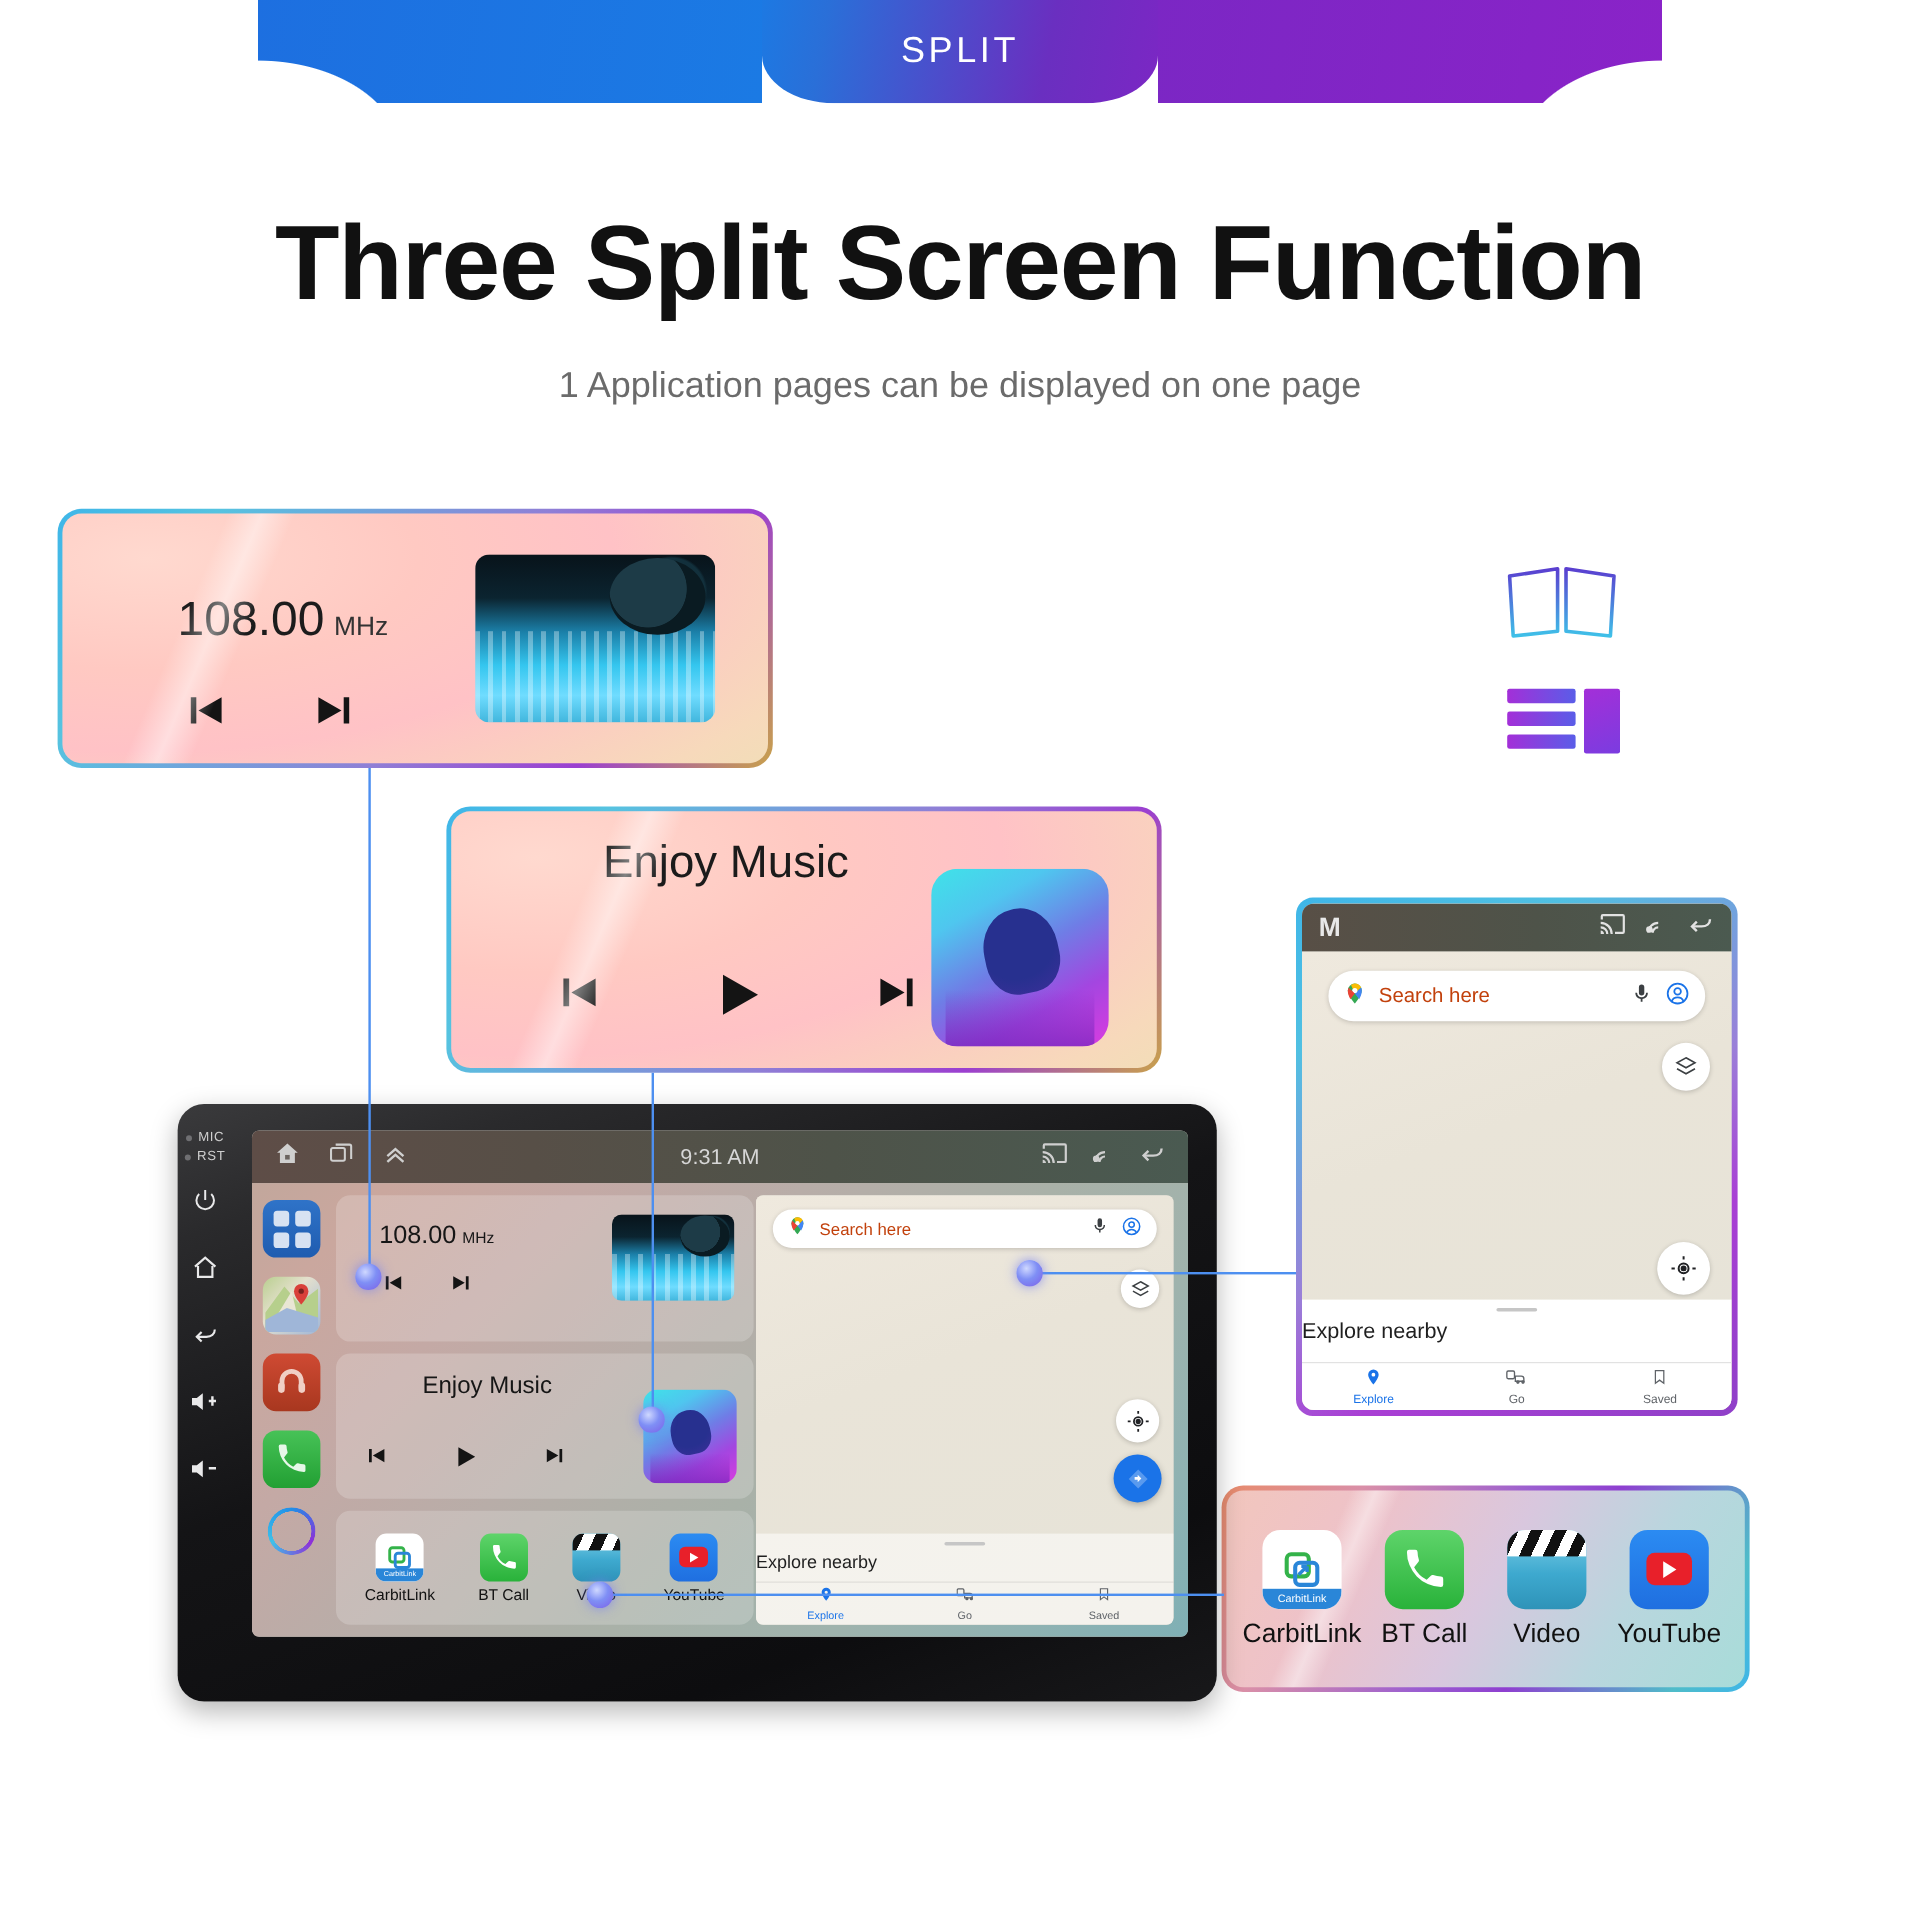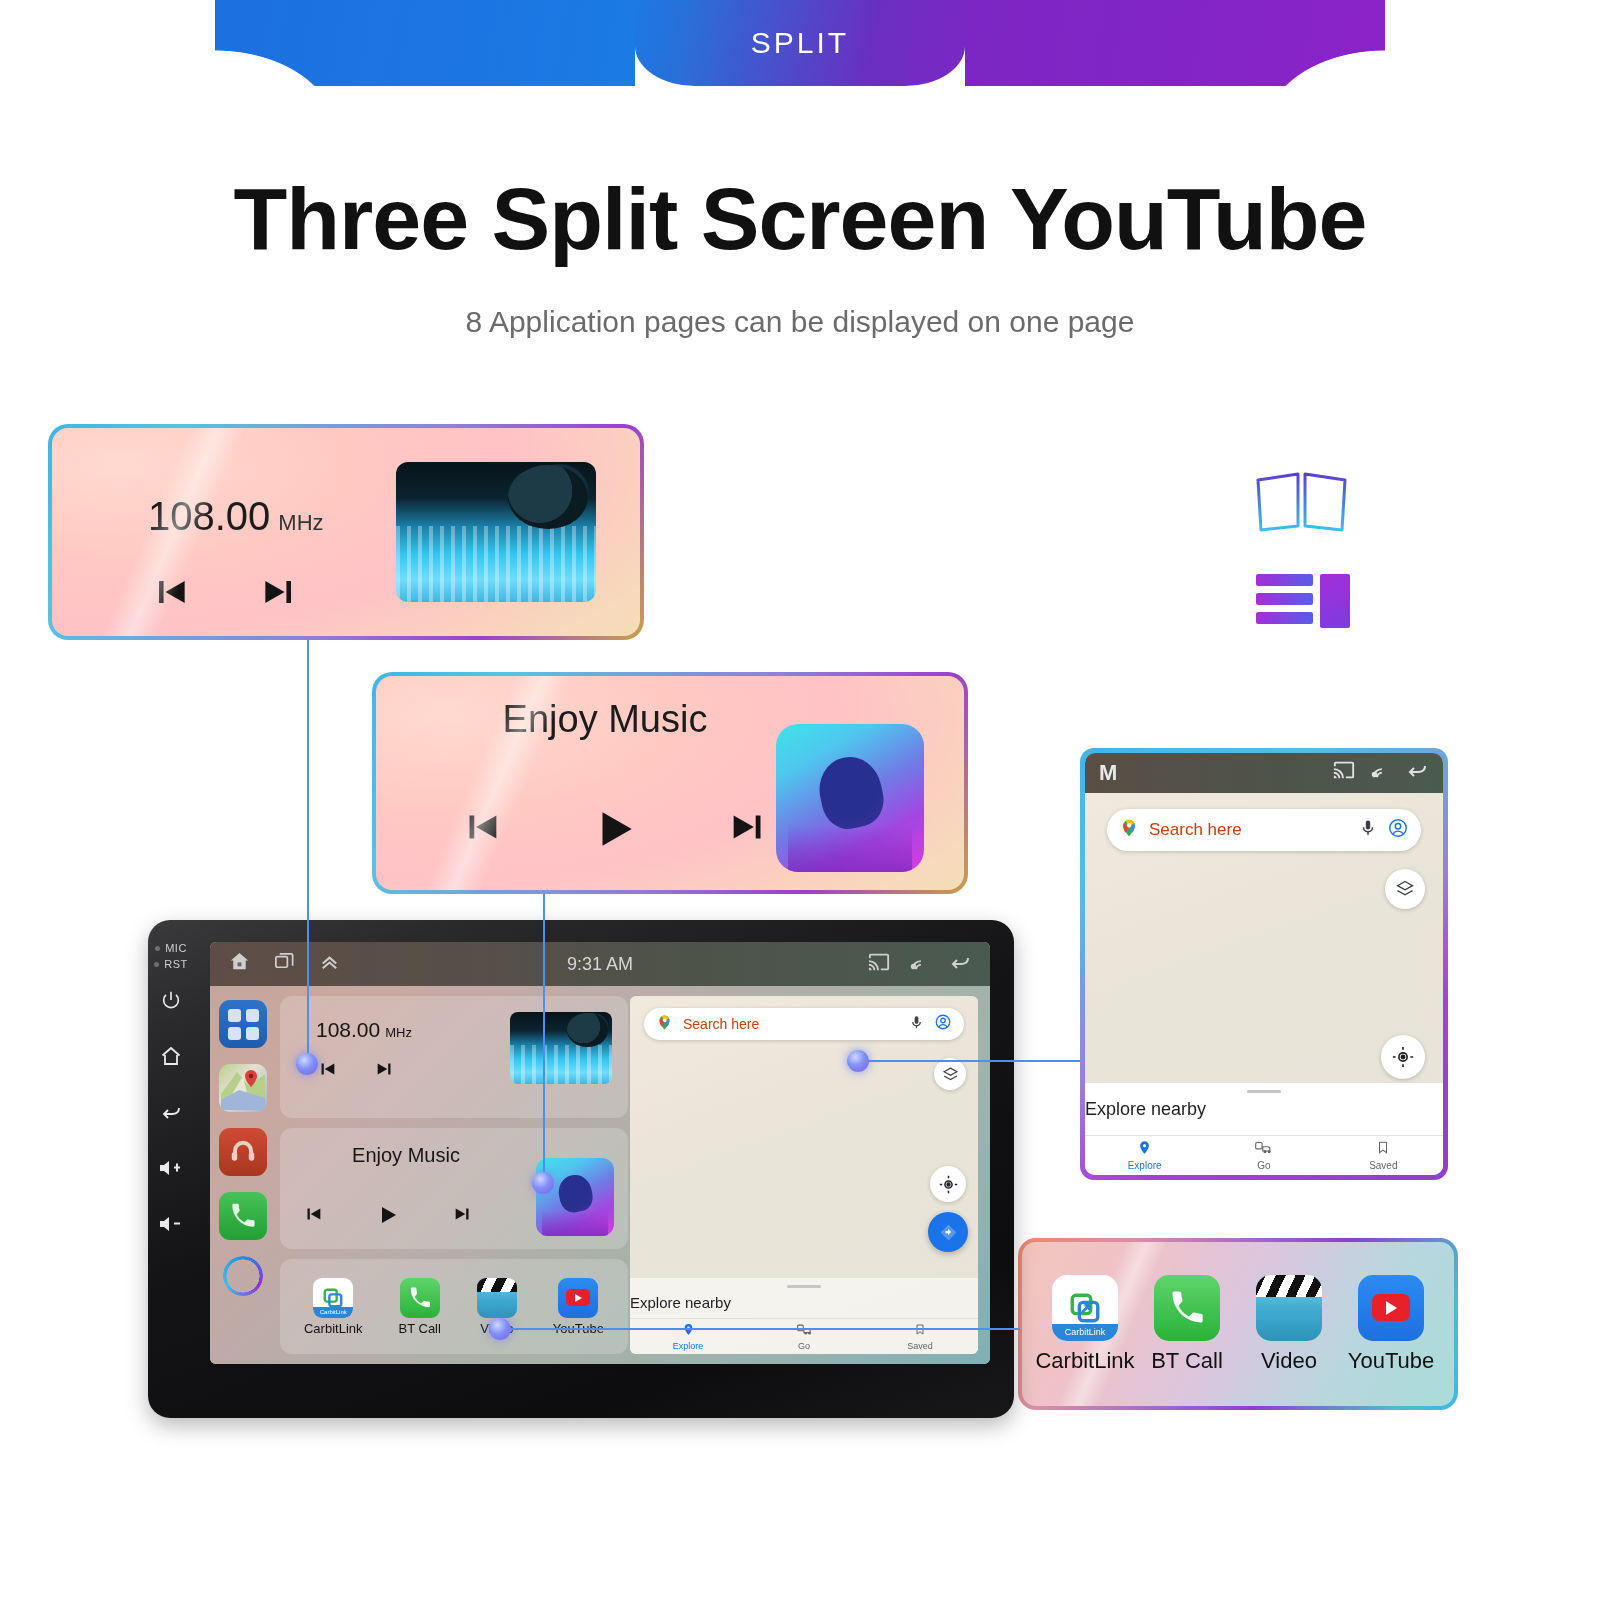--- a/index.html
+++ b/index.html
@@ -264,22 +264,22 @@
     box-shadow:0 0 10px rgba(120,130,240,.8); }
 </style>
 </head>
 <body>
 
 <div class="banner-wrap">
   <div class="banner"></div>
 </div>
 <div class="banner-label">SPLIT</div>
 
-<div class="page-title">Three Split Screen YouTube</div>
-<div class="page-subtitle">8 Application pages can be displayed on one page</div>
+<div class="page-title">Three Split Screen Function</div>
+<div class="page-subtitle">1 Application pages can be displayed on one page</div>
 
 <div class="gcard" id="fm-card">
   <div class="gcard-inner">
     <div class="freq">
       <span>108.00</span><span class="unit">MHz</span>
     </div>
     <div class="ctrls">
       <span>
         <svg width="44" height="44" viewBox="0 0 24 24">
             <path d="M6 6h2.5v12H6zM20 6v12L9.5 12z" fill="#141414"></path>

